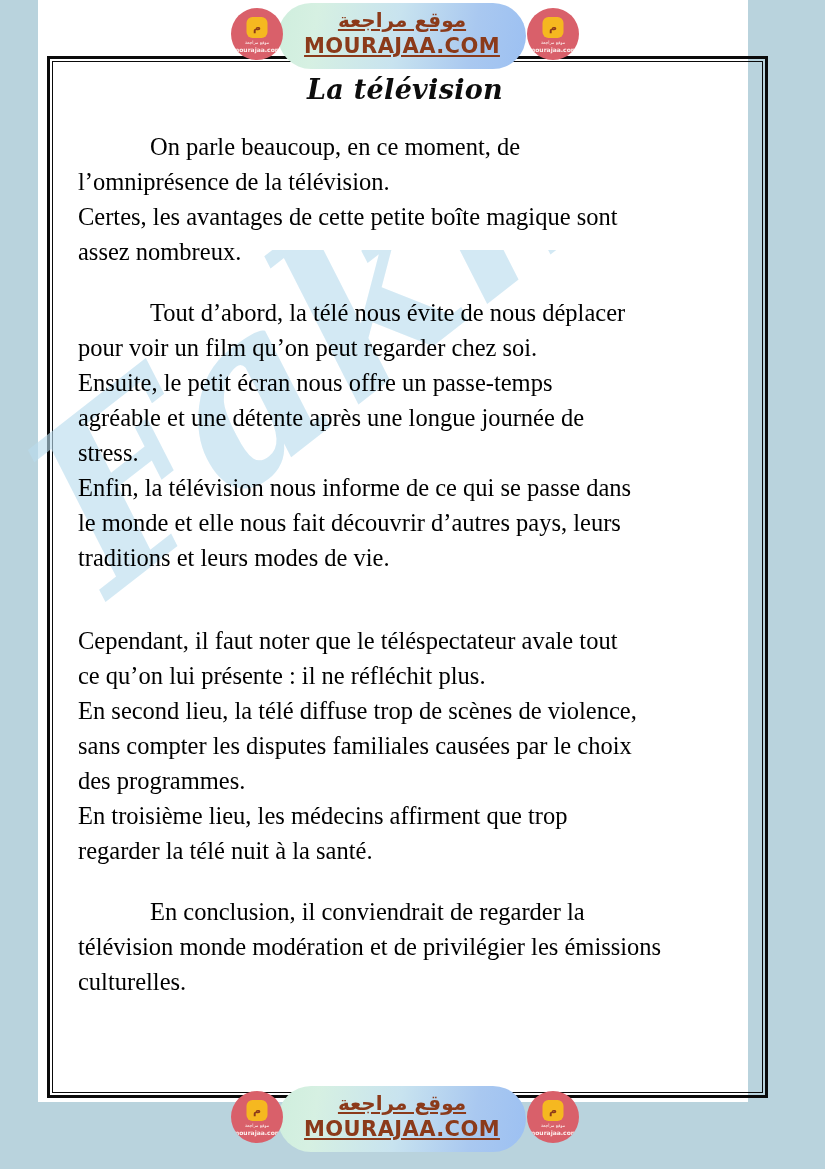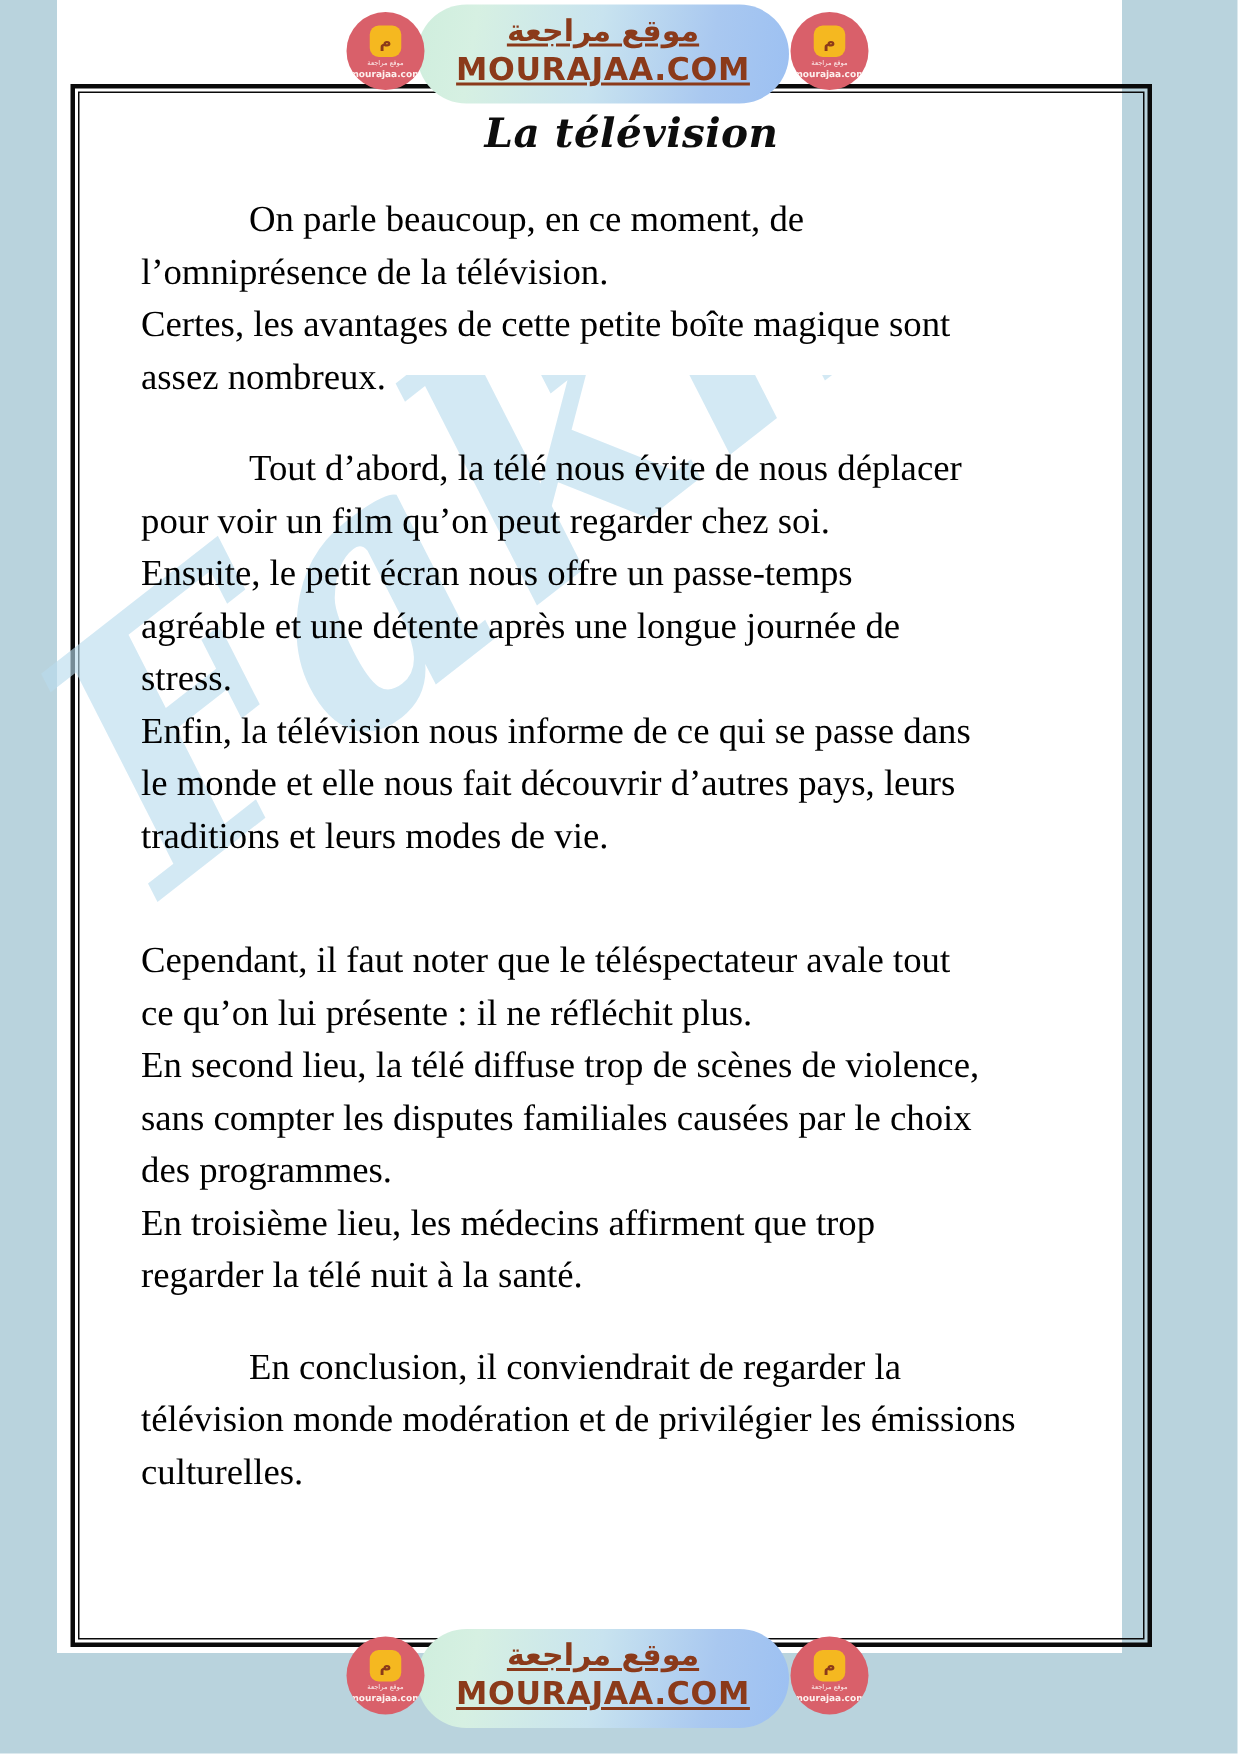--- a/index.html
+++ b/index.html
@@ -75,21 +75,21 @@
     color: #b9dcee;
     opacity: .62;
     transform: rotate(-38deg);
     transform-origin: 0 50%;
     white-space: nowrap;
   }
 
   
   #doc {
     position: absolute;
-    left: 94px;
+    left: 78px;
     top: 74px;
     width: 672px;
     z-index: 4;
   }
   #doc-title {
     font-family: "DejaVu Serif", "Liberation Serif", serif;
     font-weight: bold;
     font-style: italic;
     font-size: 27px;
     text-align: center;

